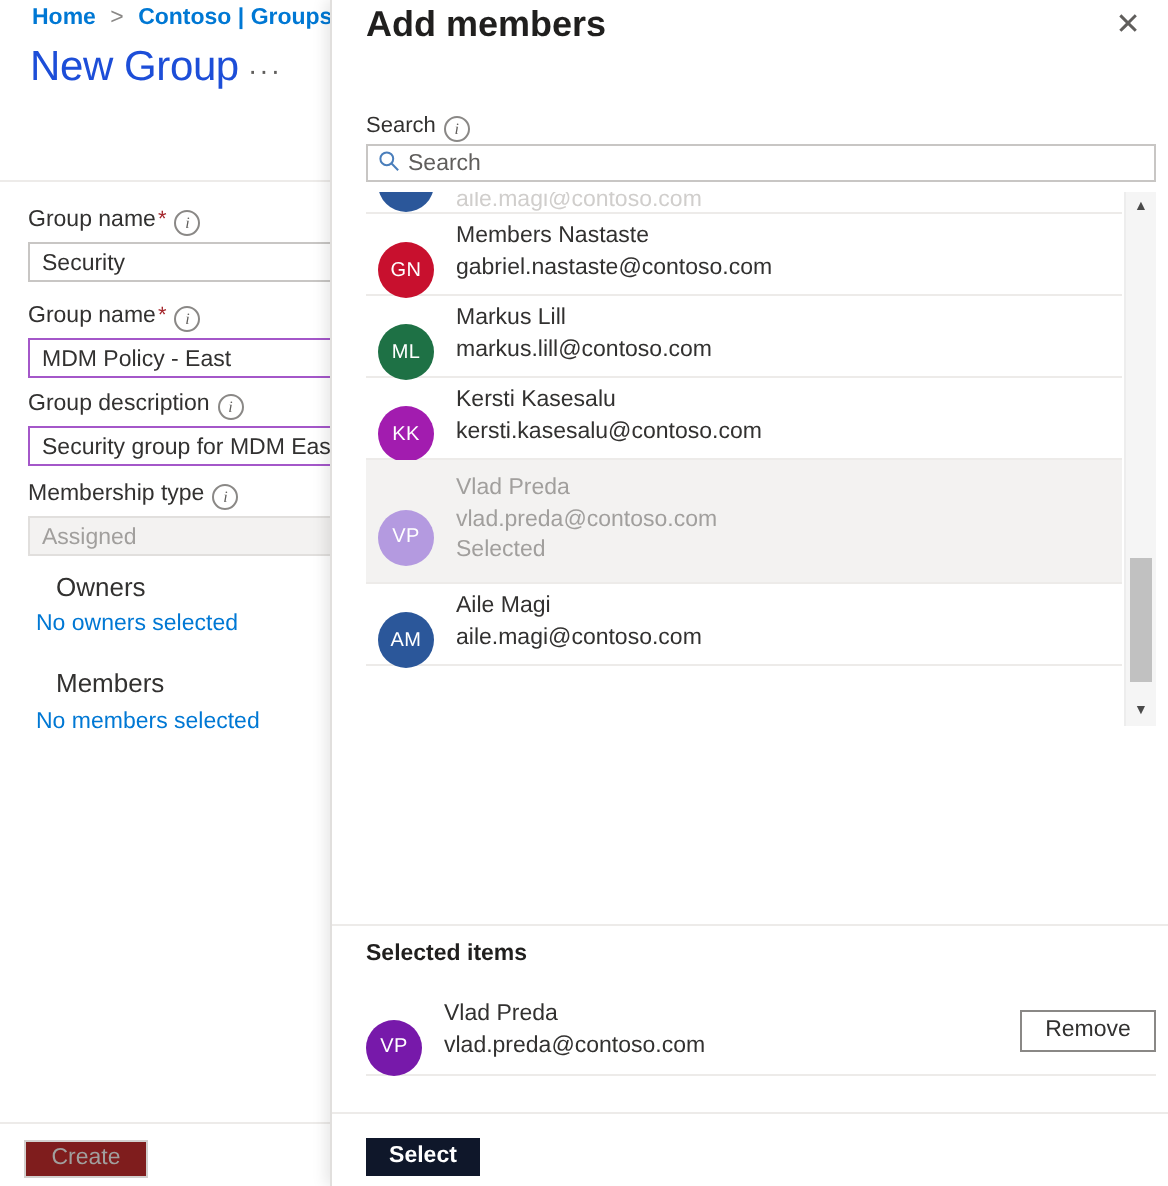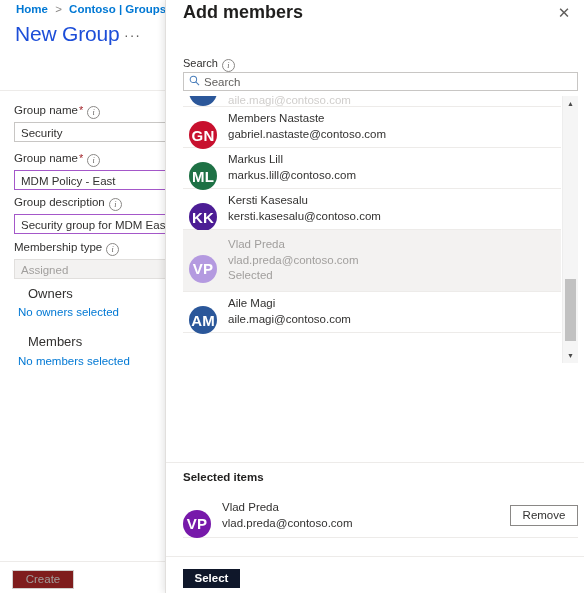--- a/index.html
+++ b/index.html
@@ -244,22 +244,22 @@
   }
   .row.selected-row {
     background: #f3f2f1;
     height: 62px;
     cursor: default;
   }
   .avatar {
     width: 28px; height: 28px;
     border-radius: 50%;
     color: #ffffff;
-    font-size: 15px;
-    font-weight: bold;
+    font-size: 10px;
+    font-weight: normal;
     display: flex;
     align-items: center;
     justify-content: center;
     flex: 0 0 auto;
     letter-spacing: 0.2px;
     margin-top: 16px;
   }
   .row .meta {
     margin-left: 11px;
     line-height: 1.35;
@@ -485,21 +485,21 @@
 
       <div class="row">
         <div class="avatar" style="background:#1e7145">ML</div>
         <div class="meta">
           <div class="person-name">Markus Lill</div>
           <div class="person-mail">markus.lill@contoso.com</div>
         </div>
       </div>
 
       <div class="row">
-        <div class="avatar" style="background:#4c1d95">KK</div>
+        <div class="avatar" style="background:#a21caf">KK</div>
         <div class="meta">
           <div class="person-name">Kersti Kasesalu</div>
           <div class="person-mail">kersti.kasesalu@contoso.com</div>
         </div>
       </div>
 
       <div class="row selected-row">
         <div class="avatar" style="background:#b49ae0">VP</div>
         <div class="meta">
           <div class="person-name">Vlad Preda</div>

